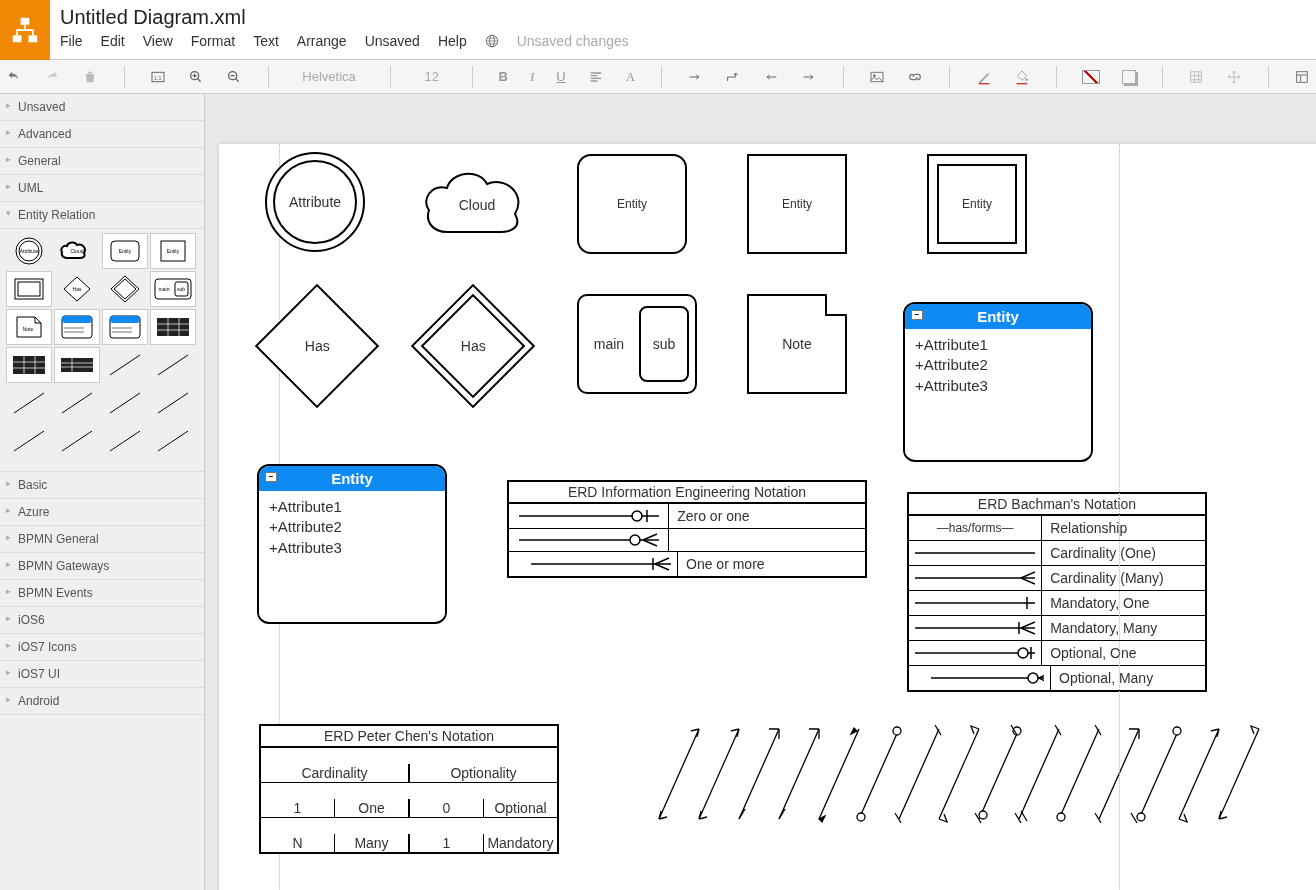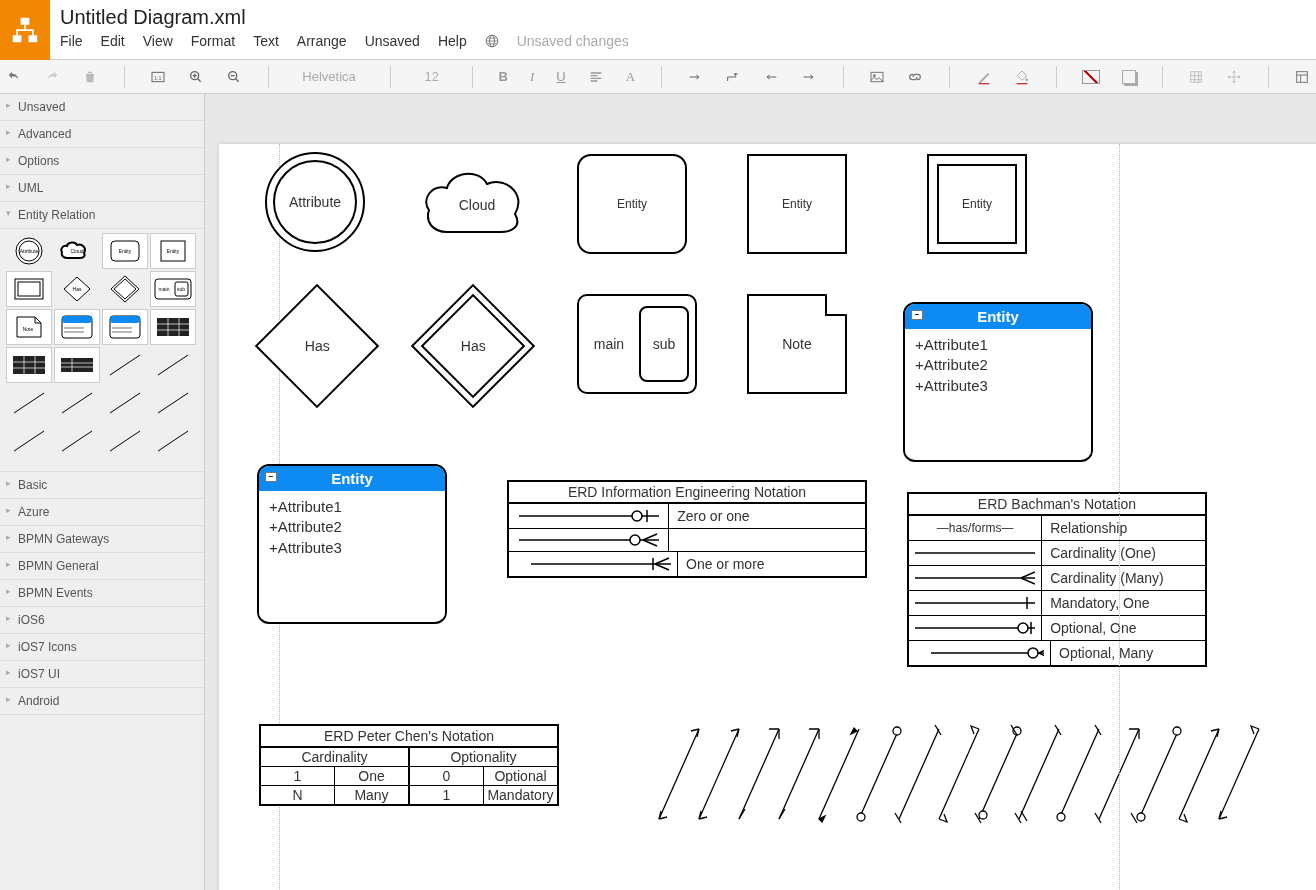--- a/index.html
+++ b/index.html
@@ -250,21 +250,21 @@
   .notation-table .nt-row:last-child { border-bottom:none;padding-left:16px; }
   .notation-table .nt-sym {
     width: 45%; border-right:1px solid #000;
     display:flex; align-items:center; justify-content:center;
     padding:4px 6px;
   }
   .notation-table .nt-txt { flex:1; padding:4px 8px; }
 
   .chen-table { border:2px solid #000; background:#fff; font-size:14px; }
   .chen-table .ct-title { text-align:center; border-bottom:2px solid #000; padding:2px; }
-  .chen-table .ct-cell { flex:1; text-align:center; border-right:1px solid #000; padding:1px 0;}
+  .chen-table .ct-cell { flex:1; text-align:center; border-right:1px solid #000; padding:1px 0;margin-top:16px;}
   .chen-table .ct-cell:last-child{border-right:none;}
   .chen-table .split  { display:flex; border-bottom:1px solid #000;}
   .chen-table .split:last-child{border-bottom:none;}
 
   .cloud-path { fill:#fff; stroke:#000; stroke-width:2; }
 
 </style>
 </head>
 <body>
 
@@ -425,21 +425,21 @@
         <path d="M4 9h16M10 9v11" stroke="#777" stroke-width="1.5"></path>
       </svg>
     </span>
 </div>
 
 <div class="main">
 
   <div class="sidebar">
     <div class="palette-cat">Unsaved</div>
     <div class="palette-cat">Advanced</div>
-    <div class="palette-cat">Options</div>
+    <div class="palette-cat">General</div>
     <div class="palette-cat">UML</div>
     <div class="palette-cat expanded">Entity Relation</div>
 
     <div class="stencil-grid">
 
       <div class="stencil nob">
           <svg width="34" height="30">
             <circle cx="17" cy="15" r="13" fill="#fff" stroke="#000"></circle>
             <circle cx="17" cy="15" r="10" fill="#fff" stroke="#000"></circle>
             <text x="17" y="17" text-anchor="middle" font-size="5">Attribute</text>
@@ -580,22 +580,22 @@
         </div>
       <div class="stencil nob">
           <svg width="40" height="30">
             <line x1="5" y1="25" x2="35" y2="5" stroke="#000"></line>
           </svg>
         </div>
     </div>
 
     <div class="palette-cat">Basic</div>
     <div class="palette-cat">Azure</div>
+    <div class="palette-cat">BPMN General</div>
     <div class="palette-cat">BPMN Gateways</div>
-    <div class="palette-cat">BPMN General</div>
     <div class="palette-cat">BPMN Events</div>
     <div class="palette-cat">iOS6</div>
     <div class="palette-cat">iOS7 Icons</div>
     <div class="palette-cat">iOS7 UI</div>
     <div class="palette-cat">Android</div>
   </div>
 
   <div class="canvas-wrap">
     <div class="page">
 
@@ -726,20 +726,30 @@
           <div class="nt-txt">Cardinality (Many)</div>
         </div>
         <div class="nt-row">
           <div class="nt-sym">
               <svg width="120" height="14">
                 <line x1="0" y1="7" x2="120" y2="7" stroke="#000" stroke-width="1.5"></line>
                 <line x1="112" y1="1" x2="112" y2="13" stroke="#000" stroke-width="1.5"></line>
               </svg>
             </div>
           <div class="nt-txt">Mandatory, One</div>
+        </div>
+        <div class="nt-row">
+          <div class="nt-sym">
+              <svg width="120" height="14">
+                <line x1="0" y1="7" x2="120" y2="7" stroke="#000" stroke-width="1.5"></line>
+                <line x1="104" y1="1" x2="104" y2="13" stroke="#000" stroke-width="1.5"></line>
+                <path d="M106 7l14-6M106 7l14 6" stroke="#000" stroke-width="1.5"></path>
+              </svg>
+            </div>
+          <div class="nt-txt">Mandatory, Many</div>
         </div>
         <div class="nt-row">
           <div class="nt-sym">
               <svg width="120" height="14">
                 <line x1="0" y1="7" x2="120" y2="7" stroke="#000" stroke-width="1.5"></line>
                 <circle cx="108" cy="7" r="5" fill="#fff" stroke="#000" stroke-width="1.5"></circle>
                 <line x1="116" y1="1" x2="116" y2="13" stroke="#000" stroke-width="1.5"></line>
               </svg>
             </div>
           <div class="nt-txt">Optional, One</div>

